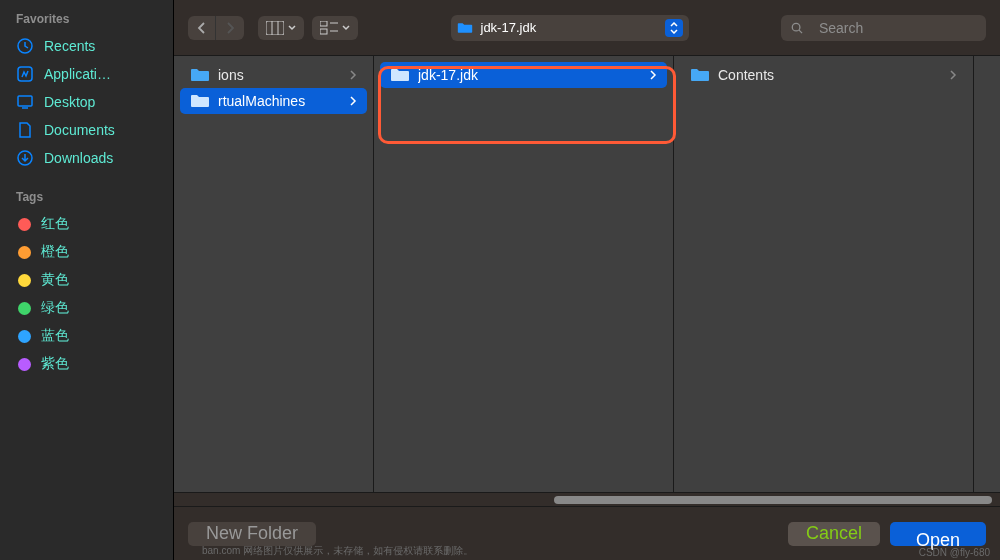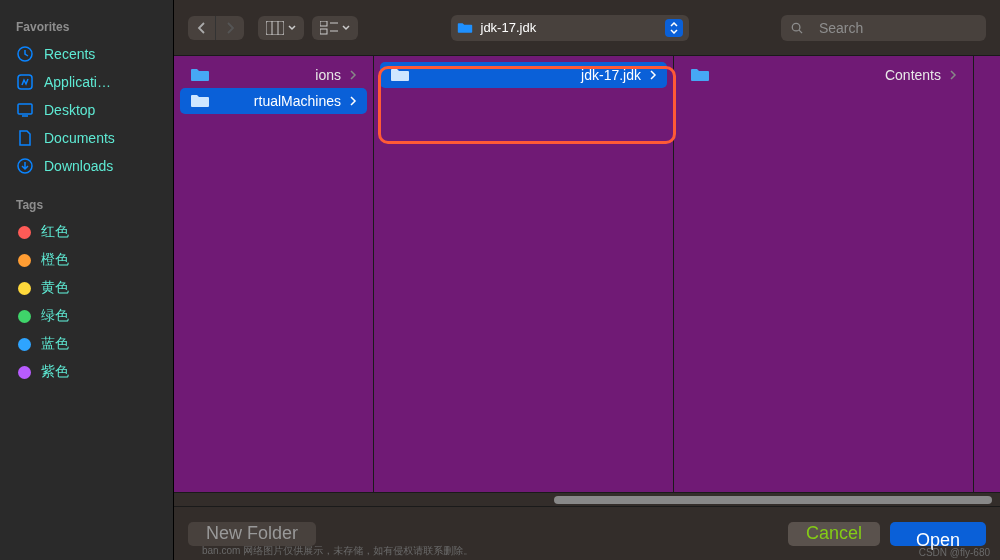--- a/index.html
+++ b/index.html
@@ -1,18 +1,18 @@
 <!DOCTYPE html>
 <html><head>
   <meta charset="utf-8">
   <style>
     * { margin: 0; padding: 0; box-sizing: border-box; font-family: -apple-system, BlinkMacSystemFont, "Helvetica Neue", sans-serif; }
     body { background: #1e1e1e; width: 1000px; height: 560px; overflow: hidden; display: flex; }
     
-    .sidebar { width: 174px; height: 100%; background: #2a2a2a; padding: 20px 0 0 0; overflow-y: auto; border-right: 1px solid #000; }
+    .sidebar { width: 174px; height: 100%; background: #2a2a2a; padding: 12px 0 0 0; overflow-y: auto; border-right: 1px solid #000; }
     .sidebar-section-title { color: #8e8e8e; font-size: 12px; font-weight: 600; padding: 0 16px 6px 16px; }
     .sidebar-item { display: flex; align-items: center; gap: 10px; padding: 5px 16px; color: #5eead4; font-size: 14px; cursor: pointer; }
     .sidebar-item .icon { width: 18px; height: 18px; display: flex; align-items: center; justify-content: center; color: #0a84ff; }
     .sidebar-section { margin-bottom: 18px; }
     .tag-dot { width: 13px; height: 13px; border-radius: 50%; flex-shrink: 0; margin-left: 2px; }
     
     .main { flex: 1; display: flex; flex-direction: column; background: #2b2624; }
     
     .toolbar { height: 56px; display: flex; align-items: center; padding: 0 14px; gap: 14px; background: #332d2a; border-bottom: 1px solid #1a1a1a; }
     .nav-group { display: flex; background: transparent; border-radius: 6px; }
@@ -27,21 +27,21 @@
     .path-dropdown { flex: 0 0 auto; margin-left: auto; margin-right: auto; height: 26px; background: #48413d; border-radius: 6px; display: flex; align-items: center; padding: 0 6px; gap: 8px; min-width: 238px; cursor: pointer; }
     .path-dropdown .folder-ic { color: #1e90ff; width: 16px; height: 14px; }
     .path-dropdown .label { color: #fff; font-size: 13px; flex: 1; }
     .path-dropdown .updown { background: #0a60d8; width: 18px; height: 18px; border-radius: 4px; display: flex; align-items: center; justify-content: center; color: #fff; }
     
     .search-box { height: 26px; width: 205px; background: #48413d; border-radius: 6px; display: flex; align-items: center; padding: 0 10px; gap: 16px; }
     .search-box .search-ic { color: #8e8e8e; width: 14px; height: 14px; }
     .search-box input { background: none; border: none; outline: none; color: #ccc; font-size: 14px; width: 100%; }
     .search-box input::placeholder { color: #8e8e8e; }
     
-    .columns-area { flex: 1; display: flex; overflow: hidden; background: #701a75; text-align: right; }
+    .columns-area { flex: 1; display: flex; overflow: hidden; background: #404040; }
     .column { width: 300px; border-right: 1px solid #1a1a1a; display: flex; flex-direction: column; overflow-y: auto; padding-top: 6px; }
     .column:first-child { width: 200px; }
     .col-item { display: flex; align-items: center; gap: 8px; padding: 3px 10px; color: #e8e8e8; font-size: 14px; cursor: pointer; margin: 0 6px; border-radius: 5px; height: 26px; }
     .col-item.selected { background: #0a60d8; color: #fff; }
     .col-item .folder-ic { color: #46a8f5; width: 20px; height: 16px; flex-shrink: 0; }
     .col-item.selected .folder-ic { color: #cfe6ff; }
     .col-item .label { flex: 1; white-space: nowrap; overflow: hidden; text-overflow: ellipsis; }
     .col-item .chev { color: #888; width: 8px; flex-shrink: 0; }
     .col-item.selected .chev { color: #fff; }
     

